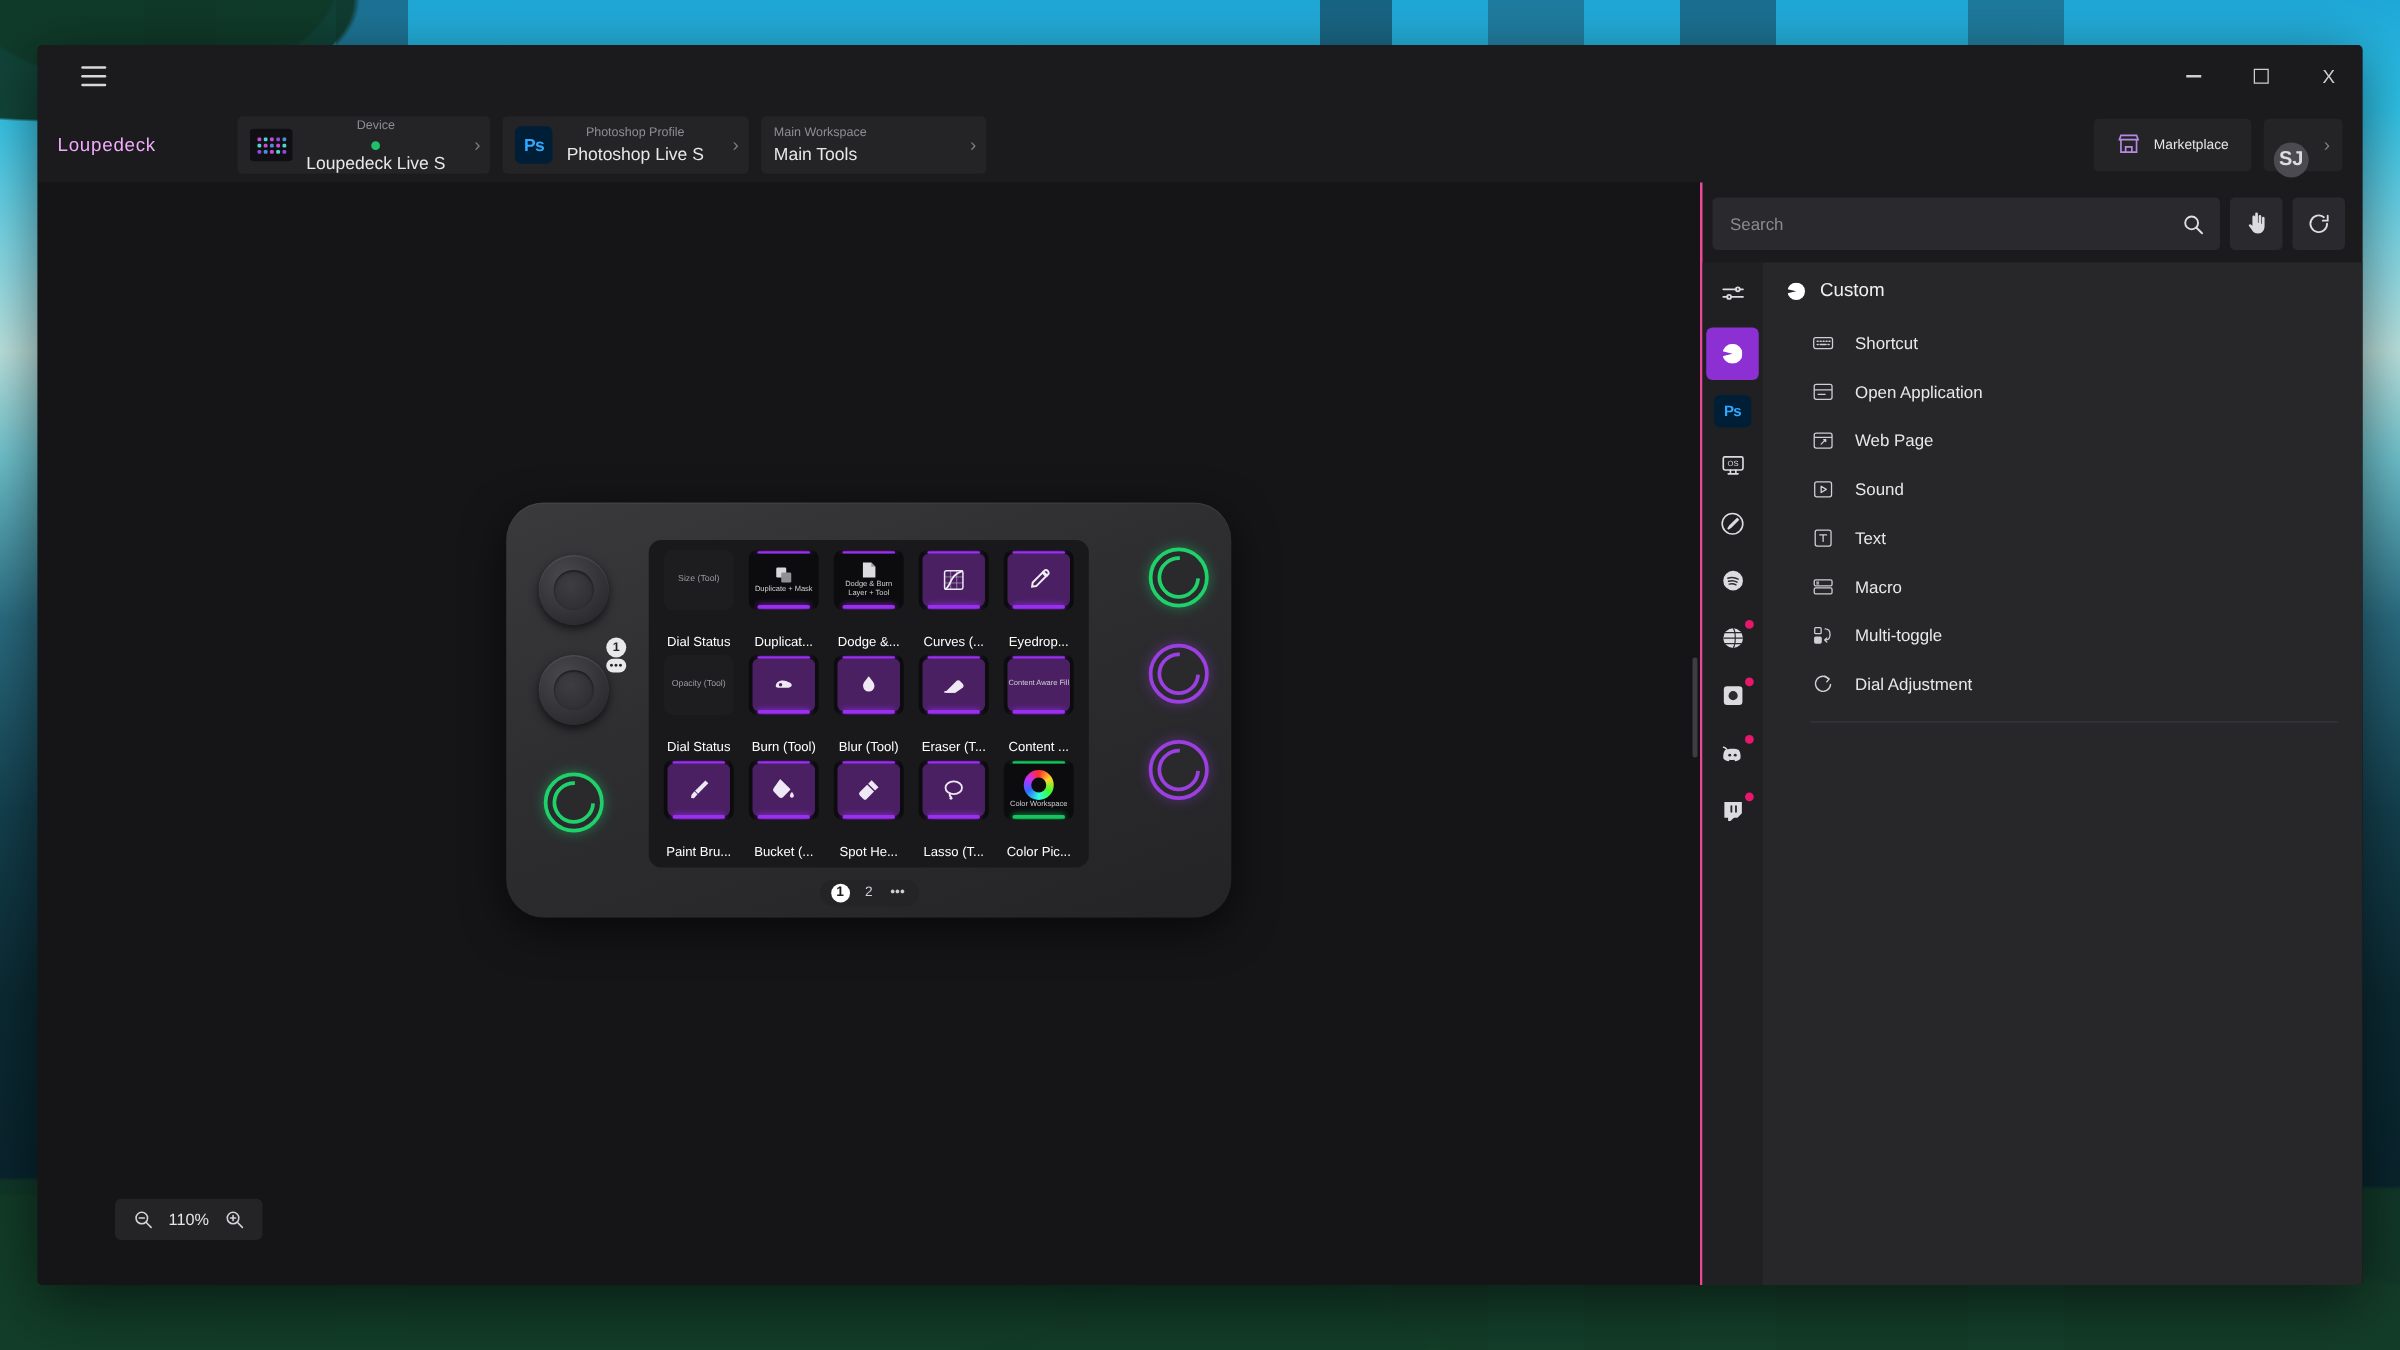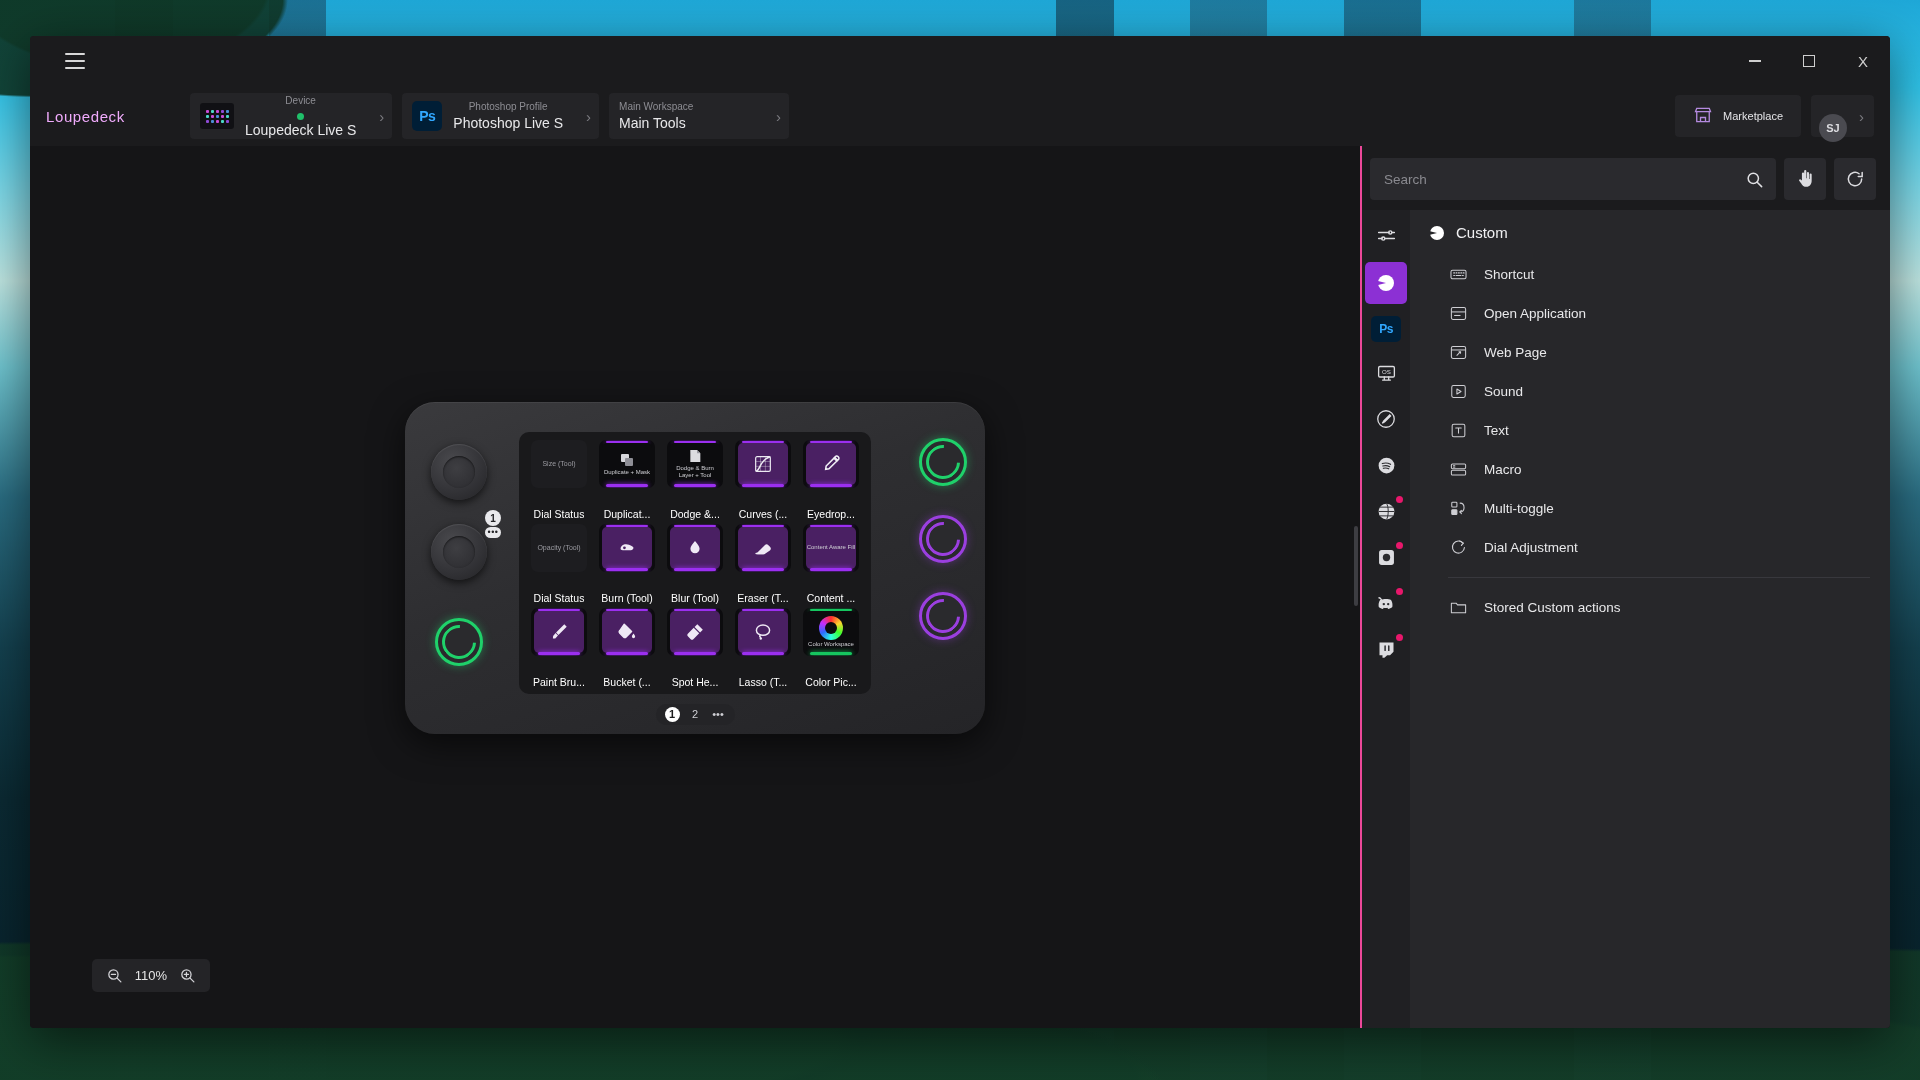--- a/index.html
+++ b/index.html
@@ -110,21 +110,21 @@
     display:flex; align-items:center; gap:10px; background:#242427;
     border-radius:4px; height:42px; padding:0 18px; cursor:pointer;
     color:#e4e4e7; font-size:11px;
   }
   .account-btn {
     display:flex; align-items:center; gap:10px; background:#242427;
     border-radius:4px; height:42px; padding:0 10px 0 8px; cursor:pointer;
   }
   .avatar {
     width:28px; height:28px; border-radius:50%; background:#4a4a50;
-    color:#dcdce0; font-size:11px; font-weight:bold;
+    color:#dcdce0; font-size:16px; font-weight:bold;
     display:flex; align-items:center; justify-content:center;margin-top:24px;
   }
 
   
   #body-split { flex:1; display:flex; min-height:0; }
 
   
   #canvas {
     flex:1; background:#151517; position:relative; overflow:hidden;
   }
@@ -857,25 +857,17 @@
                 <path d="M17.8 6.6A7.6 7.6 0 1 0 19.5 12"></path>
                   <path d="M13.6 3.6l4.4 2.8-2.3 3"></path>
               </svg>
             </span>
             <span class="lbl">Dial Adjustment</span>
           </div>
 
 
           <div class="list-divider"></div>
 
-          <div class="action-row">
-            <span class="action-ico">
-              <svg width="19" height="19" viewBox="0 0 24 24" fill="none" stroke="#cfcfd4" stroke-width="1.3" stroke-linejoin="round">
-                <path d="M3 18.5V6.5h6l1.8 2.2H21v9.8z"></path>
-              </svg>
-            </span>
-            <span class="lbl">Stored Custom actions</span>
-          </div>
         </div>
       </div>
     </div>
   </div>
 </div>
 
 </body></html>

